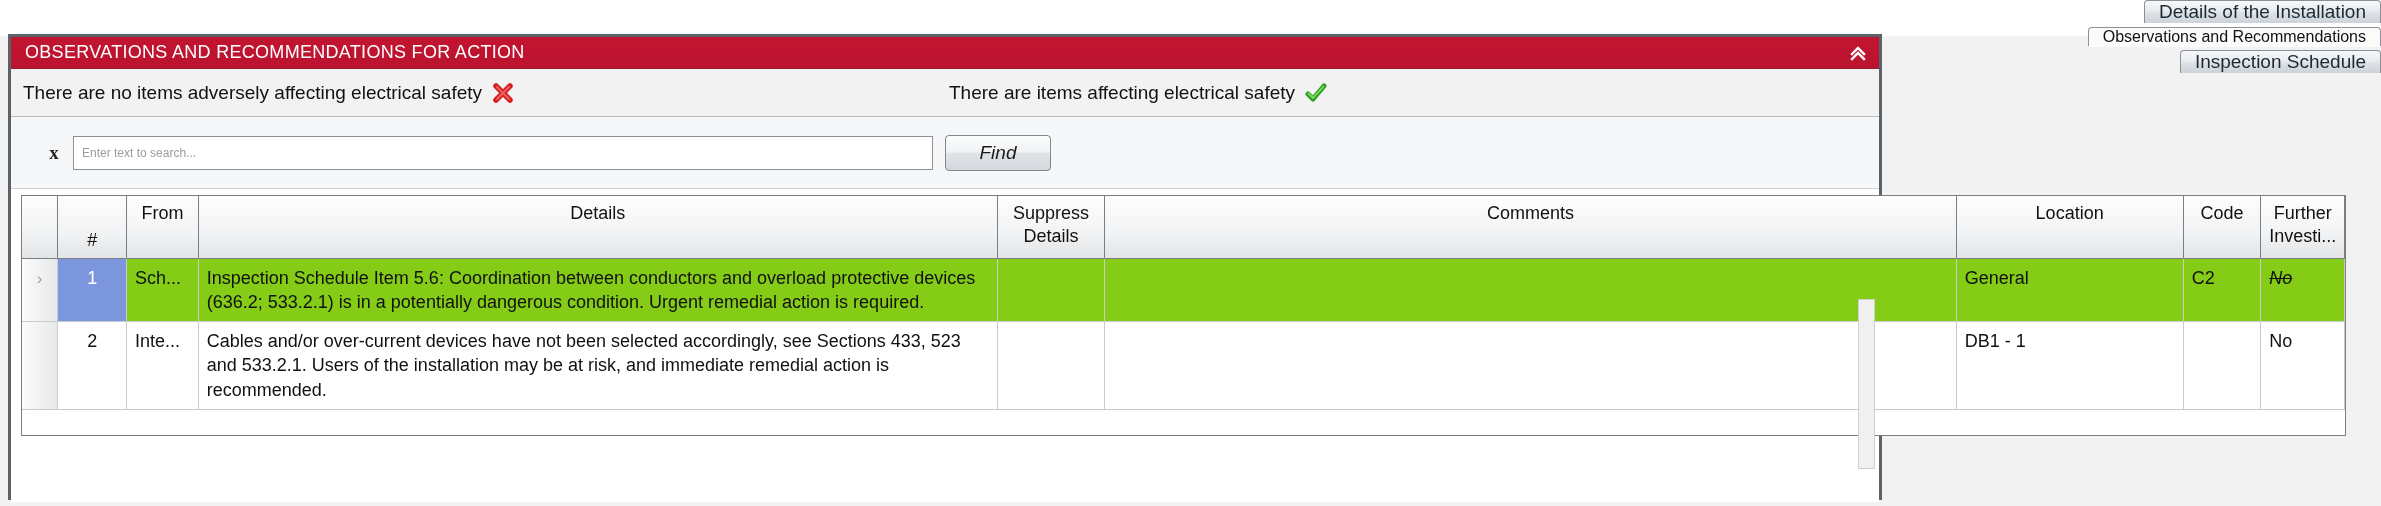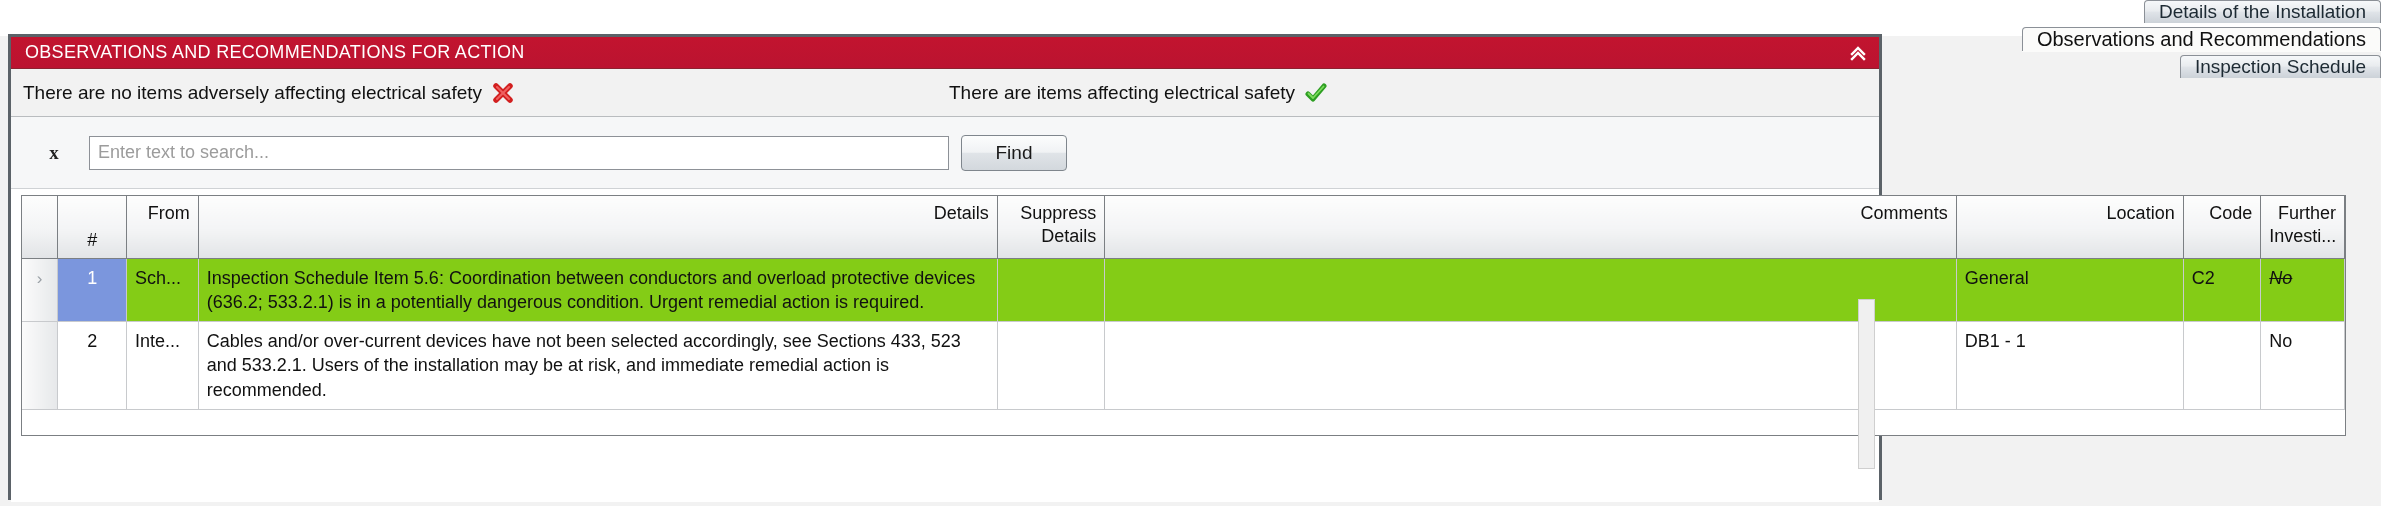--- a/index.html
+++ b/index.html
@@ -43,21 +43,21 @@
     white-space: nowrap;
     cursor: pointer;
     position: relative;
     z-index: 1;
   }
   .tab.active {
     height: 34px;
     background: #fbfbfa;
     border-color: #8b9097;
     color: #111;
-    font-size: 20px;
+    font-size: 16px;
     z-index: 3;
     box-shadow: 0 1px 0 0 #fbfbfa;
   }
 
   
   .panel {
     position: absolute;
     left: 8px; top: 34px;
     width: 1874px;
     height: 466px;
@@ -125,40 +125,41 @@
     font-weight: bold;
     width: 26px;
     text-align: center;
     cursor: pointer;
     user-select: none;
     font-family: "Liberation Serif", serif;
   }
   .search-input {
     width: 860px;
     height: 34px;
-    margin-left: 22px;
+    margin-left: 6px;
     border: 1px solid #8d9197;
     background: #ffffff;
-    font-size: 18px;
+    font-size: 12px;
     color: #222;
     padding: 0 8px;
     outline: none;
     font-family: "Liberation Sans", sans-serif;
   }
   .search-input::placeholder { color: #9c9c9c; }
   .find-btn {
     margin-left: 12px;
     width: 106px; height: 36px;
     border: 1px solid #7f868d;
     border-radius: 4px;
     background: linear-gradient(to bottom, #fcfdfd 0%, #f0f2f4 48%, #e0e4e8 50%, #d3d8dd 100%);
     font-size: 19px;
     color: #1a1a1a;
     cursor: pointer;
     font-family: "Liberation Sans", sans-serif;
+    font-style: italic;
   }
 
   
   .grid-area {
     background: #ffffff;
     padding: 6px 10px 0 10px;
     height: 313px;
   }
   .grid {
     border: 1px solid #7b7f83;
@@ -170,21 +171,21 @@
     border-collapse: collapse;
     table-layout: fixed;
     width: 2323px;
     font-size: 18px;
   }
   table.dg th {
     background: linear-gradient(to bottom, #fdfdfd 0%, #f3f4f5 55%, #e2e4e7 100%);
     border-right: 1px solid #7b7f83;
     border-bottom: 1px solid #7b7f83;
     vertical-align: top;
-    text-align: right;
+    text-align: center;
     font-weight: normal;
     color: #111;
     padding: 6px 8px;
     height: 62px;
     line-height: 1.25;
     cursor: pointer;
   }
   table.dg th.rowsel-h { padding: 0; cursor: default; }
   table.dg th.num-h { text-align: center; vertical-align: bottom; padding-bottom: 6px; }
   table.dg td {

